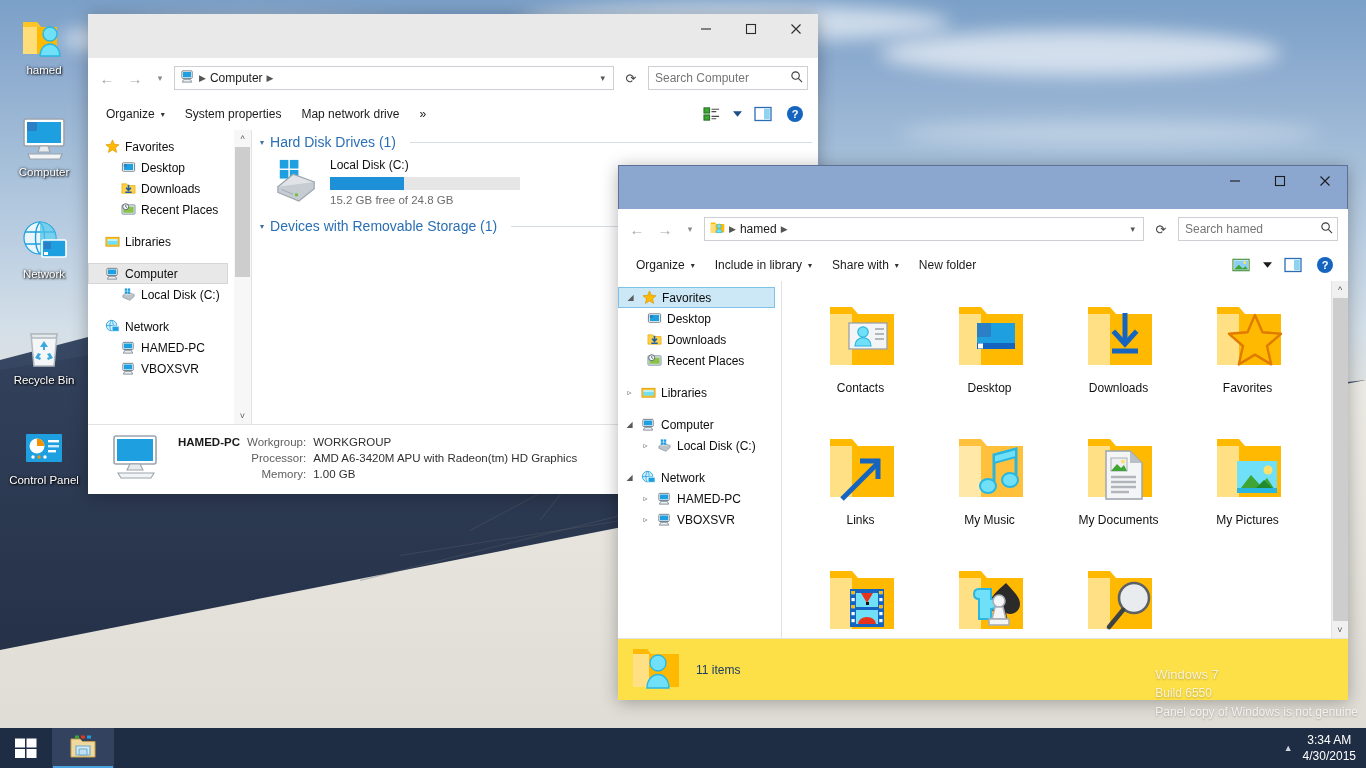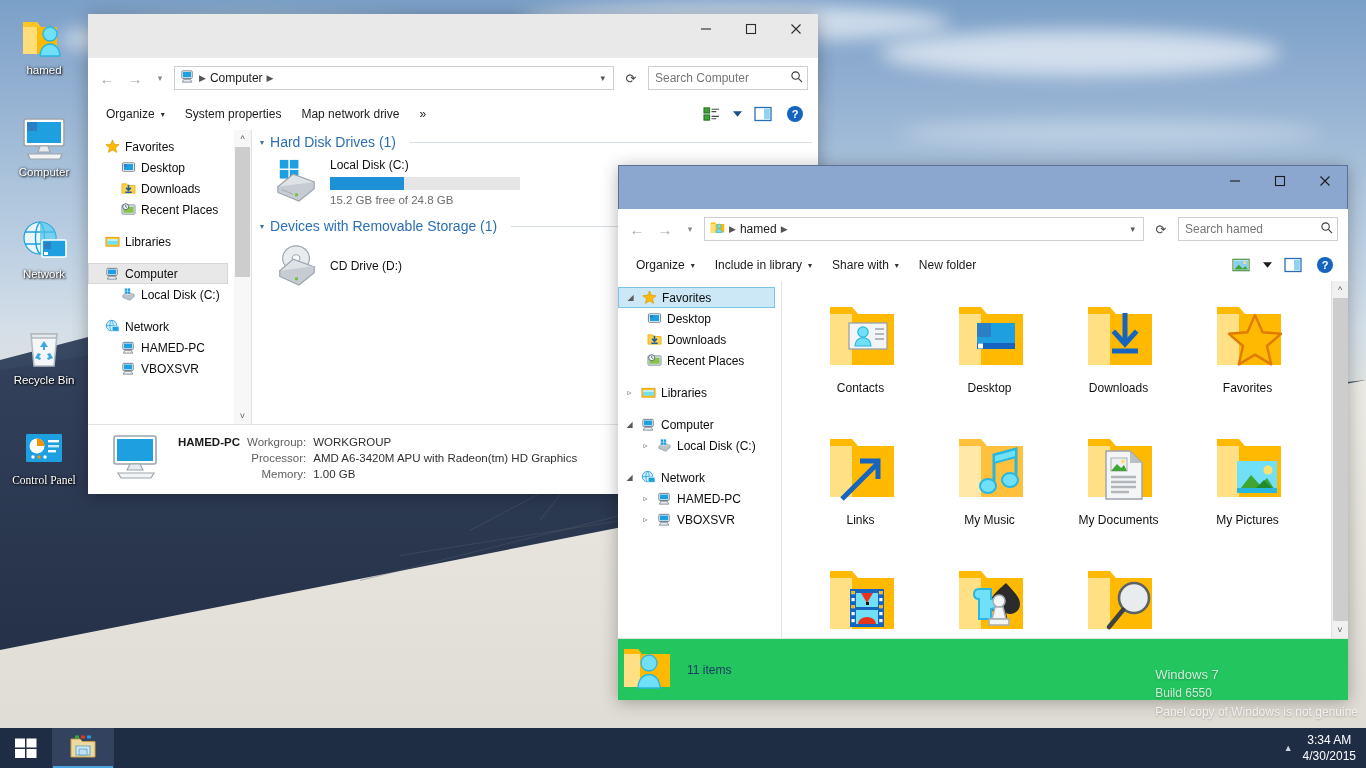--- a/index.html
+++ b/index.html
@@ -198,21 +198,21 @@
     border-left: 1px solid #e2e2e2;
   }
   .vscroll .arw { height:17px; width:17px; display:flex;align-items:center;justify-content:center; font-size:9px; color:#555; }
   .vscroll .trough { flex:1 1 auto; width:17px; background:#f0f0f0; position:relative; }
   .vscroll .thumb { position:absolute; left:1px; width:15px; background:#cdcdcd; }
 
   
   .statusbar {
     flex:none; height: 62px; border-top:1px solid #e2e2e2;
     display:flex; align-items:center; gap: 14px;
-    padding-left: 3px; background:#22c55e;
+    padding-left: 12px; background:#fde047;
     font-size: 12px; color:#1c3c66;
   }
 
   
   .watermark {
     position:absolute; right: 8px; bottom: 46px;
     text-align: left;
     color: rgba(255,255,255,0.78);
     font-size: 13px; line-height: 19px;
     text-shadow: 0 1px 2px rgba(0,0,0,0.25);
@@ -306,21 +306,21 @@
         <g fill="#3ba9e0">
           <path d="M22 17l4 6h-3v3h-2v-3h-3z"></path>
           <path d="M16 29l-3 5 5 2 1-2-2-1 2-3z"></path>
           <path d="M28 29l3 5-5 2-1-2 2-1-2-3z"></path>
         </g>
       </svg>
     </div>
     <div class="dlabel">Recycle Bin</div>
   </div>
 
-  <div class="dicon" style="left:6px;top:420px;font-family:Liberation Serif, serif;">
+  <div class="dicon" style="left:6px;top:420px;">
     <div class="glyph">
       <svg width="44" height="40" viewBox="0 0 44 40">
         <rect x="4" y="4" width="36" height="28" rx="1" fill="#1e9fe0"></rect>
         <circle cx="15" cy="16" r="7.5" fill="#ffffff"></circle>
         <path d="M15 16 L15 8.5 A7.5 7.5 0 0 1 22.5 16 Z" fill="#f59200"></path>
         <rect x="26" y="10" width="11" height="2.4" fill="#ffffff"></rect>
         <rect x="26" y="15" width="11" height="2.4" fill="#cfeaf8"></rect>
         <rect x="26" y="20" width="8" height="2.4" fill="#ffffff"></rect>
         <circle cx="11" cy="27" r="1.7" fill="#ffffff"></circle>
         <circle cx="17" cy="27" r="1.7" fill="#f59200"></circle>
@@ -566,32 +566,20 @@
               <div class="fill" style="width:39%"></div>
             </div>
             <div class="drivefree">15.2 GB free of 24.8 GB</div>
           </div>
         </div>
 
         <div class="grouphdr" style="padding-top:8px;">
           <span class="tri">▾</span>
           <span>Devices with Removable Storage (1)</span>
           <span class="line"></span>
-        </div>
-        <div class="driveitem" style="align-items:center;">
-          <span>
-            <svg width="46" height="44" viewBox="0 0 48 46">
-              <ellipse cx="23" cy="17" rx="14" ry="13" fill="#e9ecee" stroke="#9aa4ad" stroke-width="1.2"></ellipse>
-              <ellipse cx="23" cy="17" rx="4" ry="3.6" fill="#ffffff" stroke="#9aa4ad" stroke-width="1.1"></ellipse>
-              <path d="M6 30L20 18l22 8-16 14z" fill="#dfe3e6" stroke="#9aa4ad" stroke-width="1.2"></path>
-              <path d="M6 30v6l20 9 16-13v-7" fill="#c6ccd2" stroke="#9aa4ad" stroke-width="1.2"></path>
-              <rect x="22" y="37" width="3" height="3" fill="#6fbf3a"></rect>
-            </svg>
-          </span>
-          <div class="drivename">CD Drive (D:)</div>
         </div>
       </div>
     </div>
 
     <div class="detailspane">
       <span>
         <svg width="56" height="50" viewBox="0 0 56 50">
           <rect x="6" y="3" width="42" height="28" rx="2" fill="#ffffff" stroke="#9aa4ad" stroke-width="1.6"></rect>
           <rect x="9" y="6" width="36" height="22" fill="#1e9fe0"></rect>
           <path d="M22 31h10l3 6h-16z" fill="#e7eaed" stroke="#9aa4ad" stroke-width="1.1"></path>

